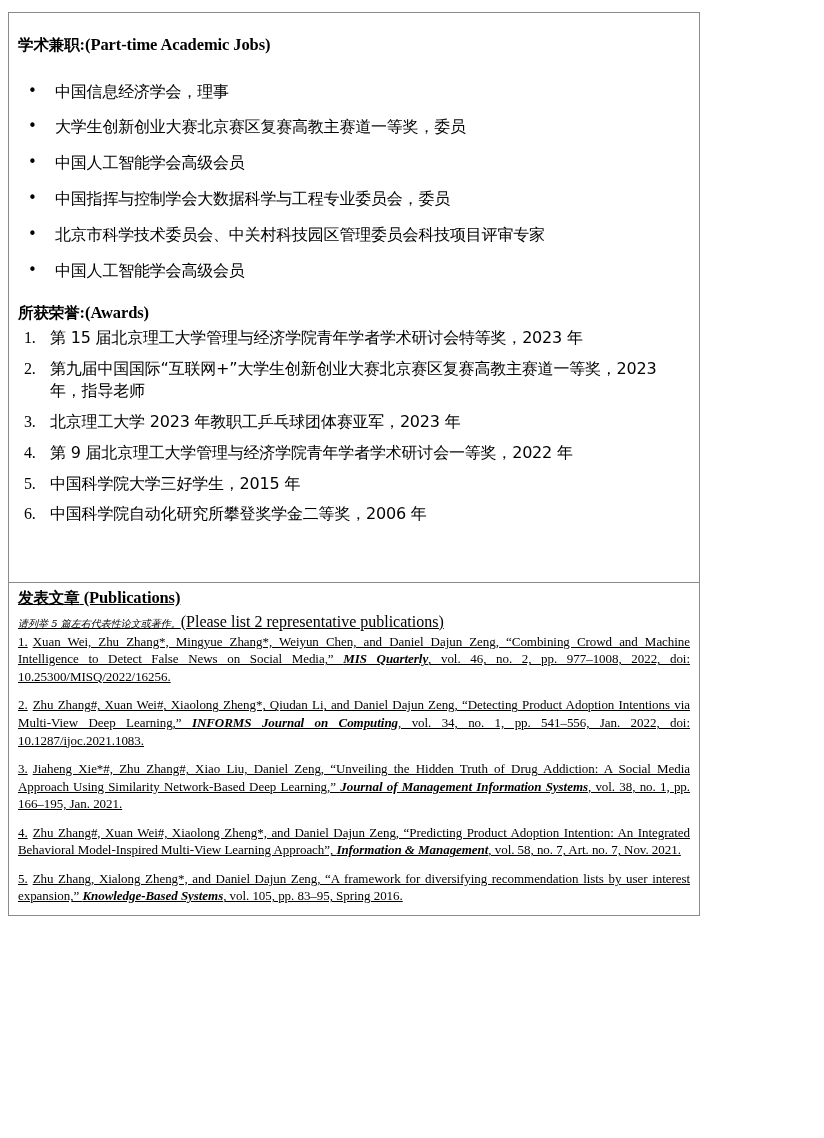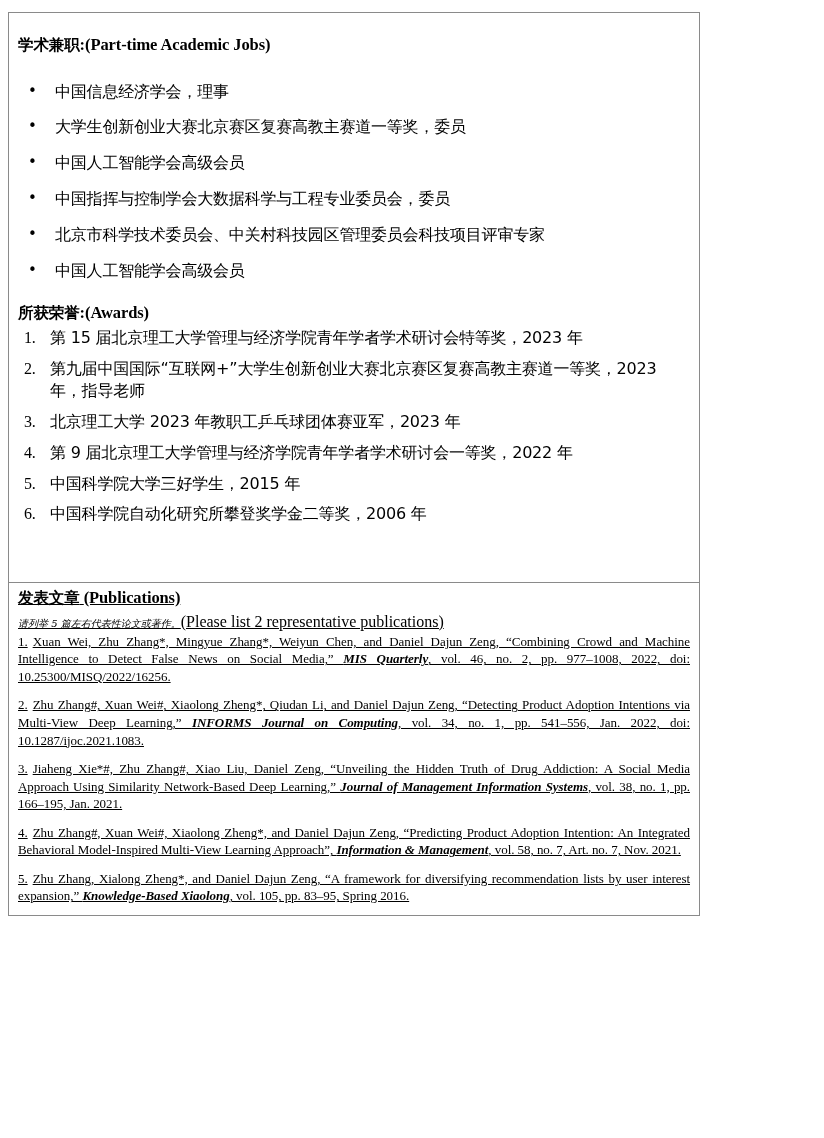--- a/index.html
+++ b/index.html
@@ -284,21 +284,21 @@
 
               <li>
                 <span class="pub-num">3.</span><span>Jiaheng Xie*#, Zhu Zhang#, Xiao Liu, Daniel Zeng, “Unveiling the Hidden Truth of Drug Addiction: A Social Media Approach Using Similarity Network-Based Deep Learning,” </span><span class="jtitle">Journal of Management Information Systems</span><span>, vol. 38, no. 1, pp. 166–195, Jan. 2021.</span>
               </li>
 
               <li>
                 <span class="pub-num">4.</span><span>Zhu Zhang#, Xuan Wei#, Xiaolong Zheng*, and Daniel Dajun Zeng, “Predicting Product Adoption Intention: An Integrated Behavioral Model-Inspired Multi-View Learning Approach”, </span><span class="jtitle">Information &amp; Management</span><span>, vol. 58, no. 7, Art. no. 7, Nov. 2021.</span>
               </li>
 
               <li>
-                <span class="pub-num">5.</span><span>Zhu Zhang, Xialong Zheng*, and Daniel Dajun Zeng, “A framework for diversifying recommendation lists by user interest expansion,” </span><span class="jtitle">Knowledge-Based Xiaolong</span><span>, vol. 105, pp. 83–95, Spring 2016.</span>
+                <span class="pub-num">5.</span><span>Zhu Zhang, Xialong Zheng*, and Daniel Dajun Zeng, “A framework for diversifying recommendation lists by user interest expansion,” </span><span class="jtitle">Knowledge-Based Systems</span><span>, vol. 105, pp. 83–95, Spring 2016.</span>
               </li>
 
             </ol>
 
           </div>
         </td>
       </tr>
 
     </tbody>
   </table>

